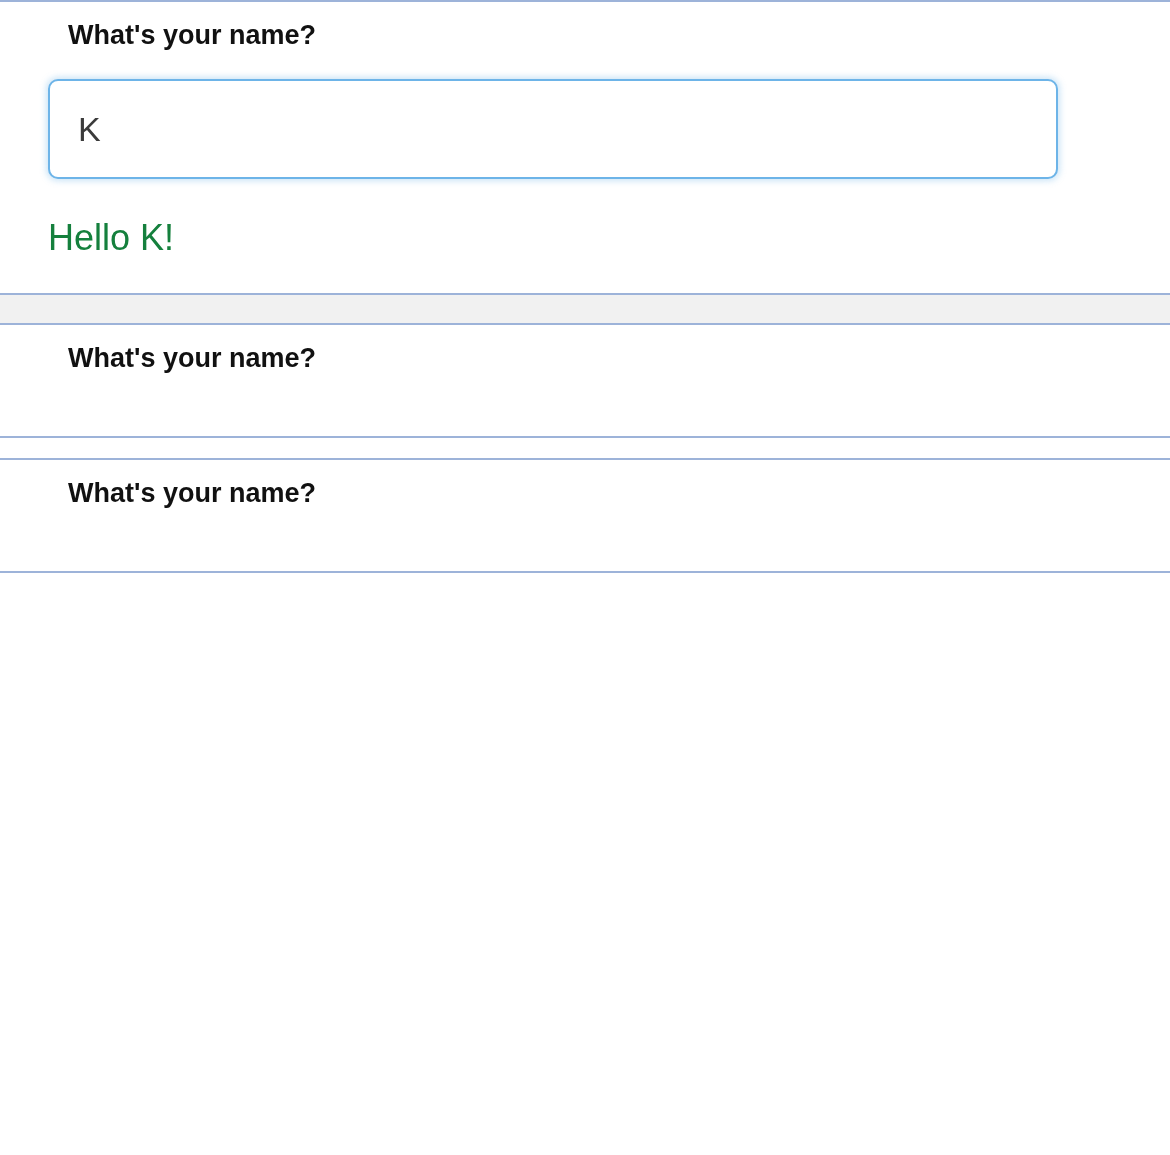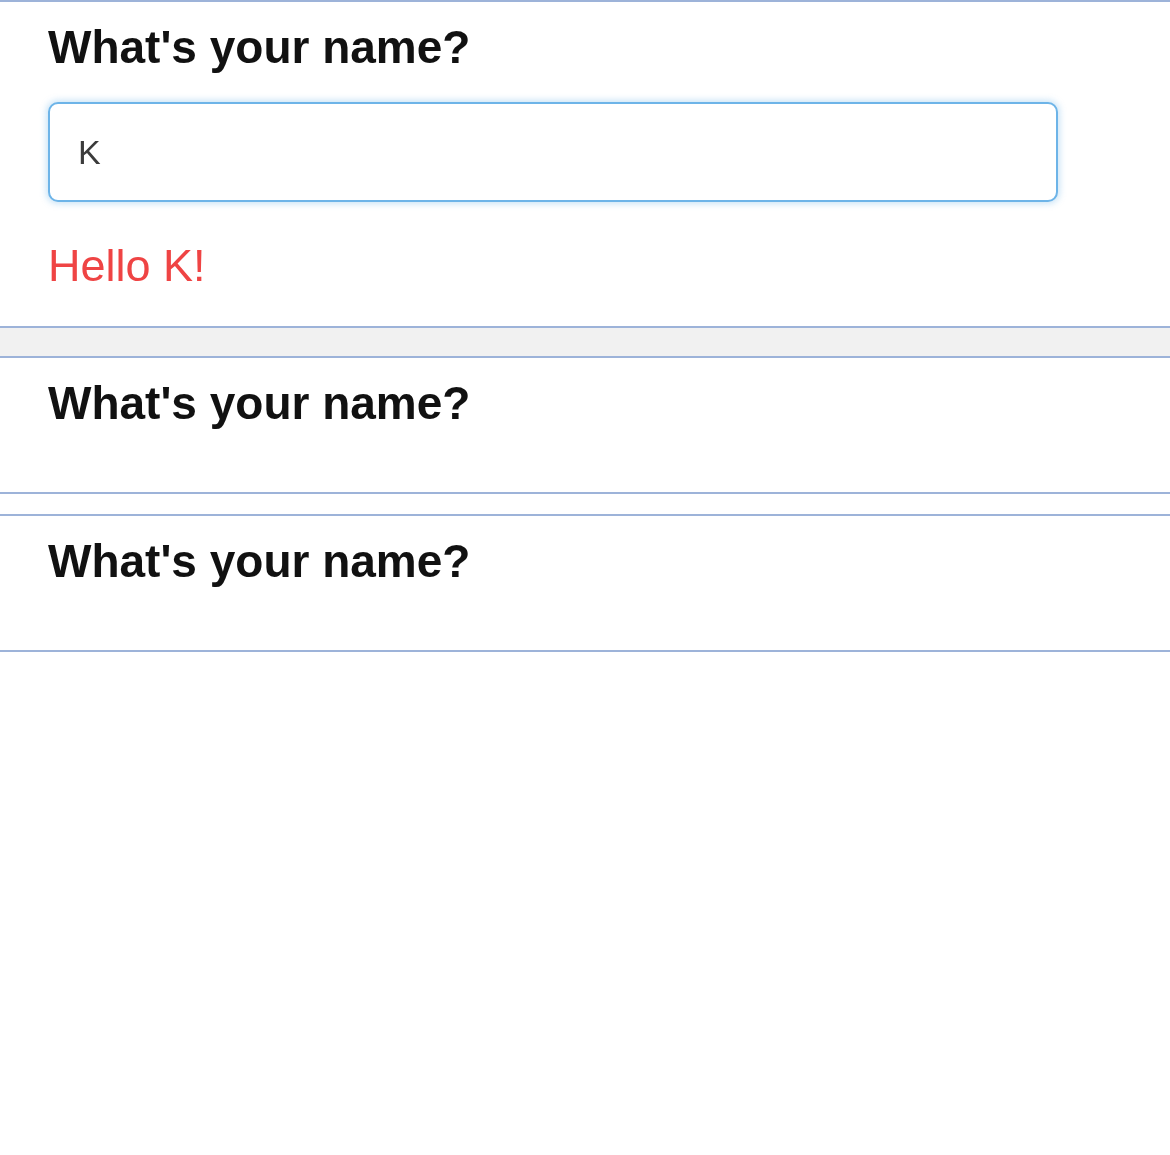--- a/index.html
+++ b/index.html
@@ -16,43 +16,44 @@
       border-top: 2px solid #9db3d9;
       border-bottom: 2px solid #9db3d9;
       padding: 18px 0 34px 48px;
       background: #ffffff;
     }
     .spacer {
       height: 28px;
       background: #f1f1f1;
     }
     .prompt {
-      font-size: 46px;
+      font-size: 27px;
       font-weight: bold;
       color: #111;
       margin-bottom: 28px;
+      margin-left: 20px;
     }
     .input-wrap {
       margin-bottom: 38px;
     }
     .text-input {
       width: 1010px;
       height: 100px;
       font-size: 34px;
       color: #3b3b3b;
       padding: 0 28px;
       border: 2px solid #6db4e8;
       border-radius: 10px;
       outline: none;
       box-shadow: 0 0 6px 2px rgba(109,180,232,0.35);
       background: #fff;
     }
     .greeting {
-      font-size: 45px;
-      color: #ef4444;
+      font-size: 36px;
+      color: #15803d;
       font-weight: 400;
     }
   </style>
 </head>
 <body>
 
 <div class="panel">
   <div class="prompt">What's your name?</div>
   <div class="input-wrap">
     <input type="text" class="text-input" value="K" style="">

